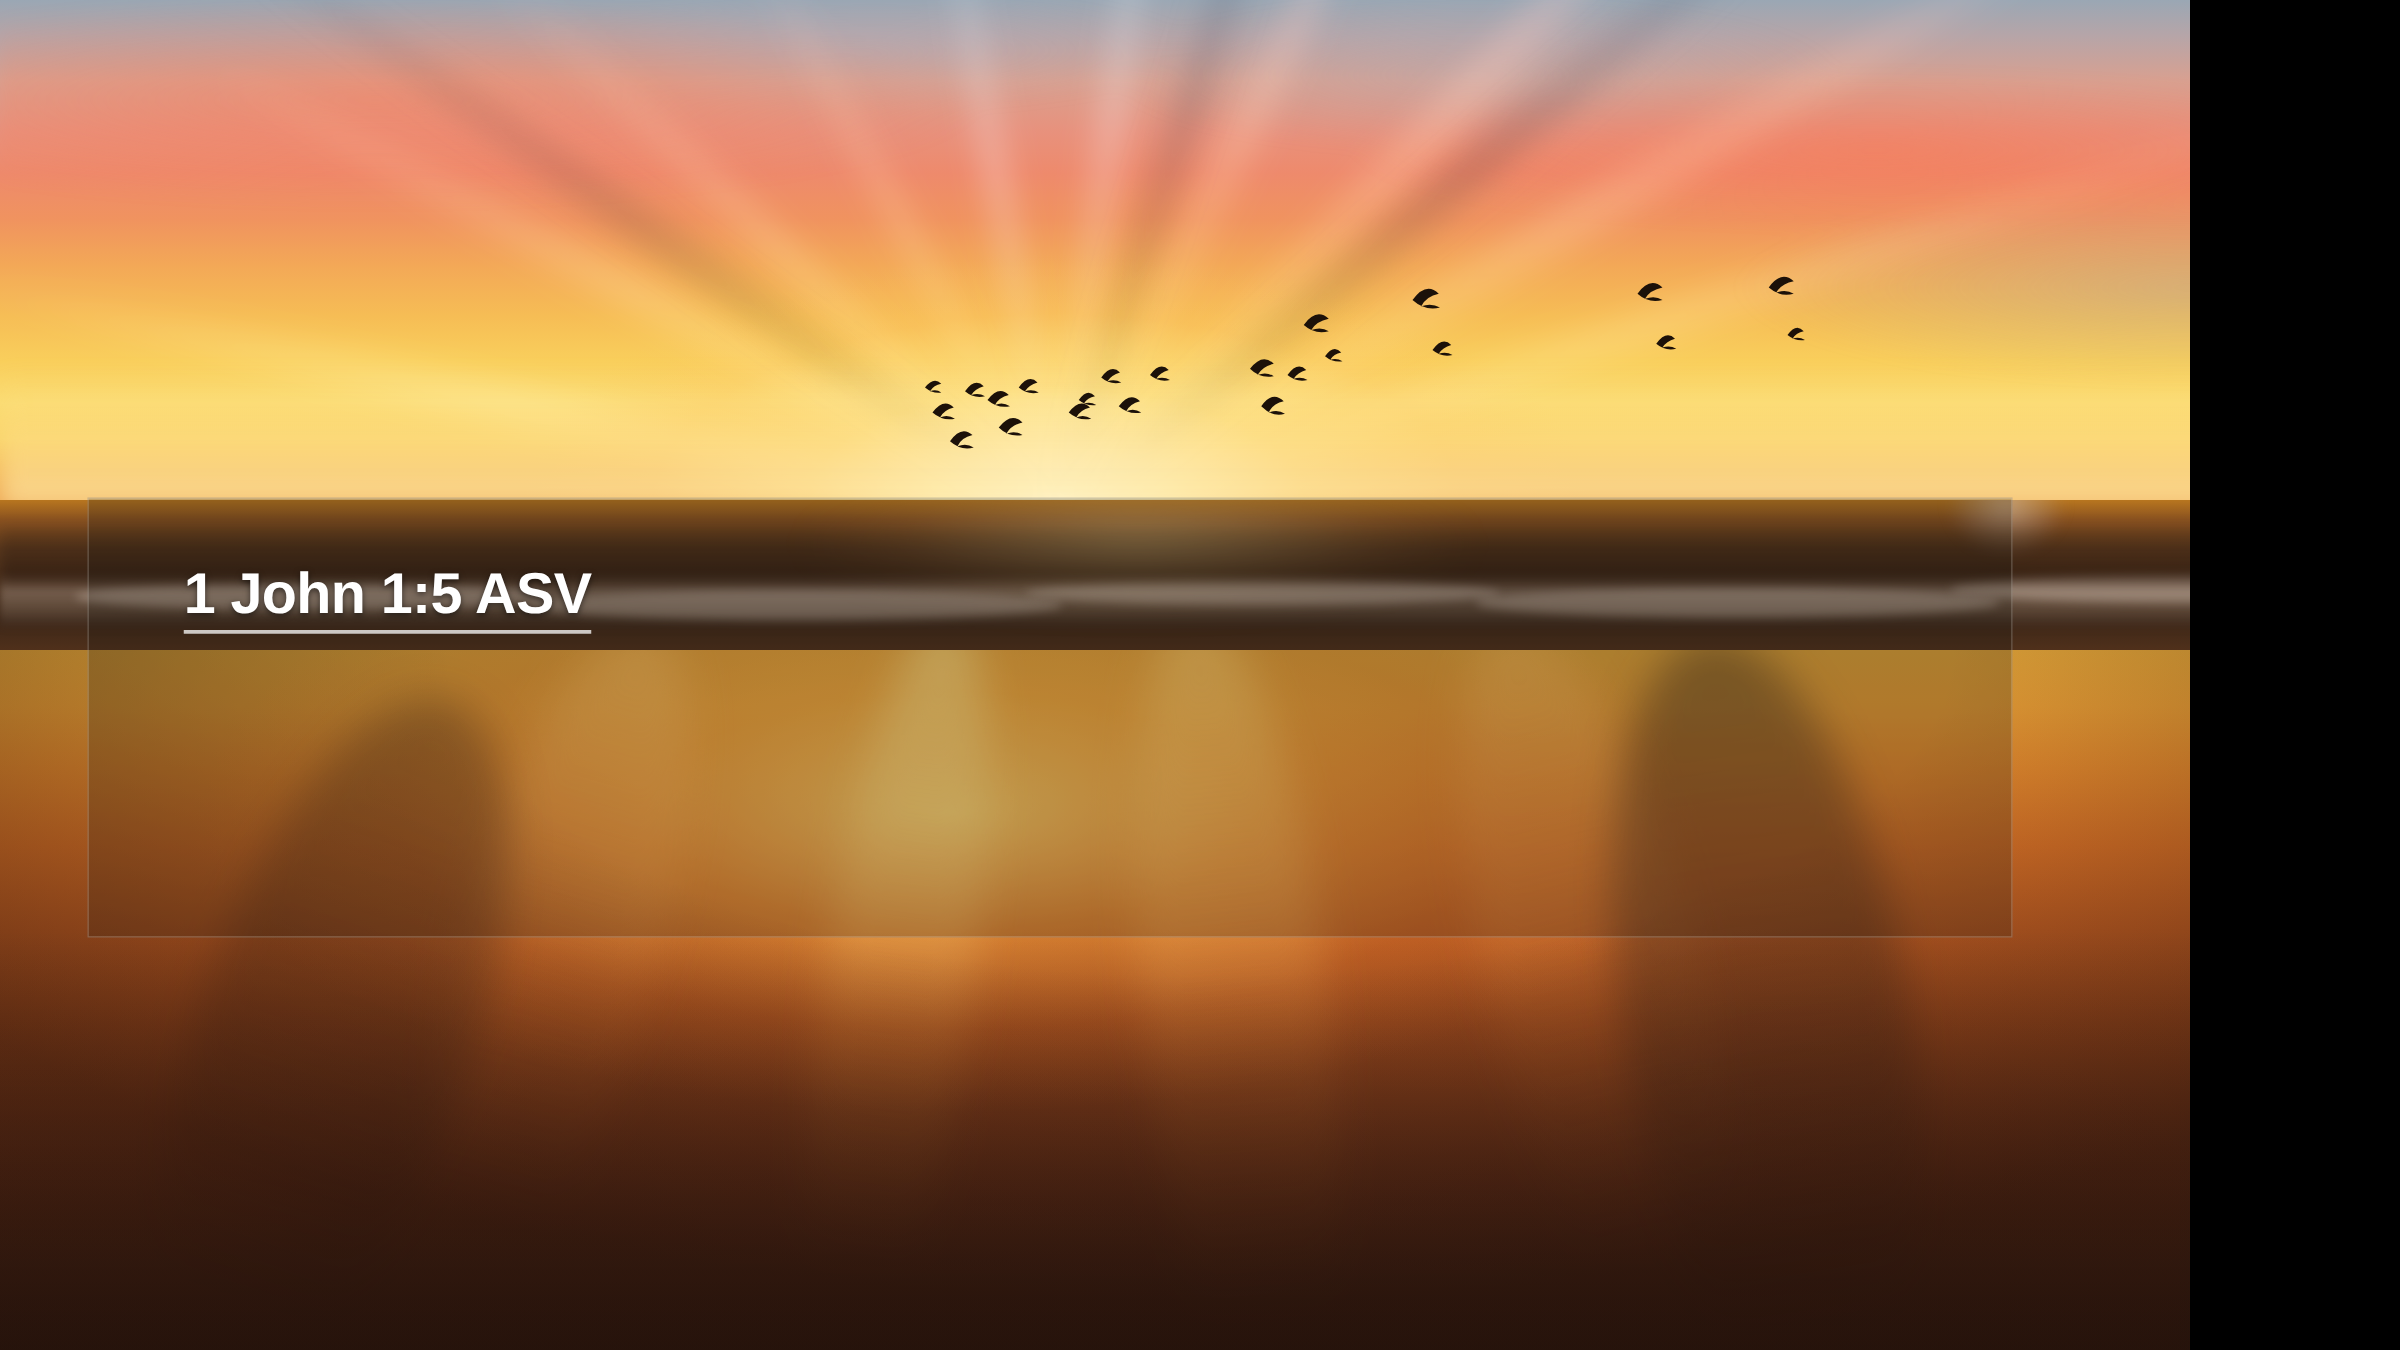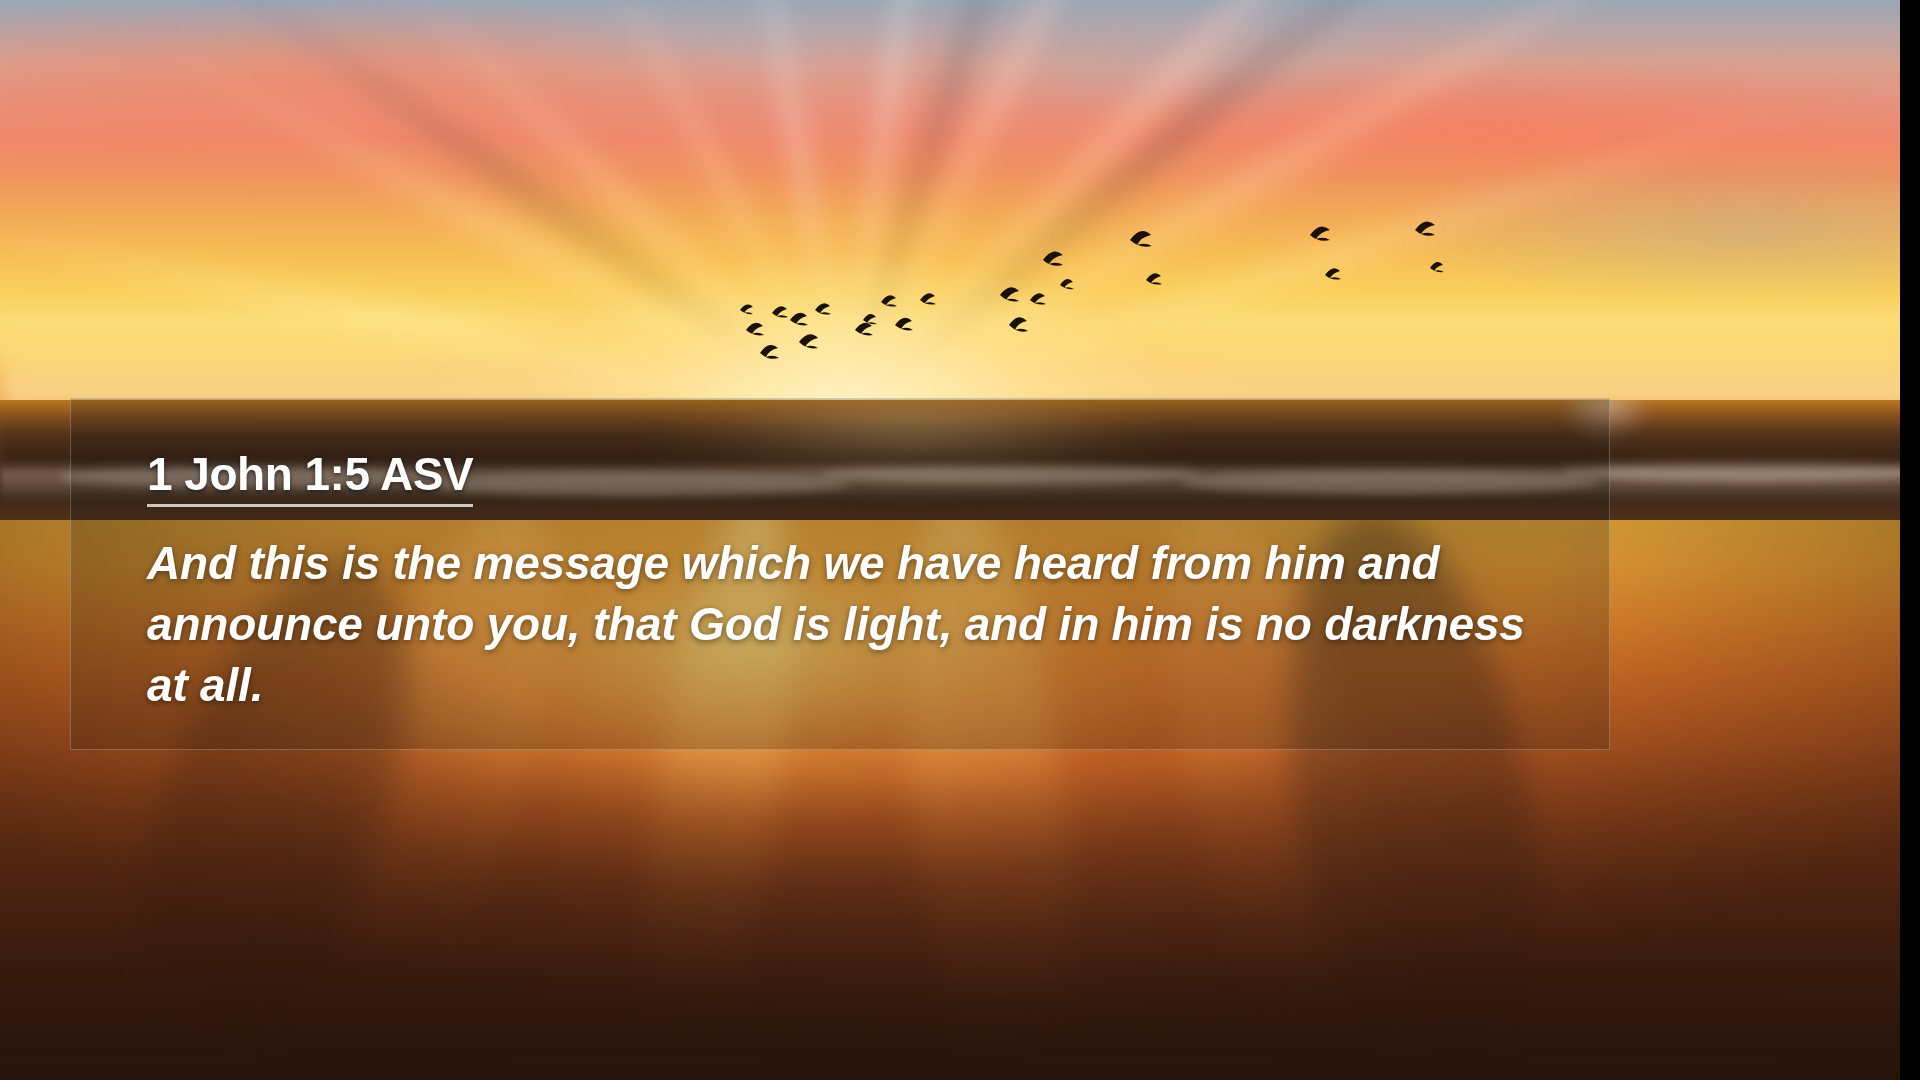--- a/index.html
+++ b/index.html
@@ -8,21 +8,21 @@
     padding: 0;
     background: #000;
   }
   body {
     font-family: "Liberation Sans", sans-serif;
   }
 
   
   .stage {
     position: relative;
-    width: 1900px;
+    width: 1752px;
     height: 1080px;
     overflow: hidden;
     background: #1a0c06;
   }
 
   
   .sky {
     position: absolute;
     left: 0; top: 0;
     width: 1920px;
@@ -287,16 +287,15 @@
     <div class="shore-streak" style="left:1120px;top:-20px;width:170px;height:600px;background:linear-gradient(to bottom,rgba(255,195,105,0.34),rgba(235,135,52,0.10) 55%,rgba(200,95,35,0) 85%);transform:rotate(-14deg);"></div>
     <div class="shore-streak" style="left:1250px;top:-10px;width:230px;height:620px;background:linear-gradient(to bottom,rgba(50,35,25,0.42),rgba(45,30,22,0.30) 55%,rgba(40,26,18,0) 90%);transform:rotate(-9deg);"></div>
     <div class="shore-streak" style="left:250px;top:40px;width:220px;height:560px;background:linear-gradient(to bottom,rgba(55,35,24,0.32),rgba(48,30,20,0.24) 55%,rgba(40,25,16,0) 90%);transform:rotate(19deg);"></div>
     <div class="shore-vignette"></div>
   </div>
 
   <div class="verse-panel">
     <div>
       <h1 class="verse-ref">1 John 1:5 ASV</h1>
     </div>
-    <p class="verse-body">And this is the message which we have heard from him and announce unto you, that God is light, and in him is no darkness at all.</p>
   </div>
 
 </div>
 
 </body></html>

